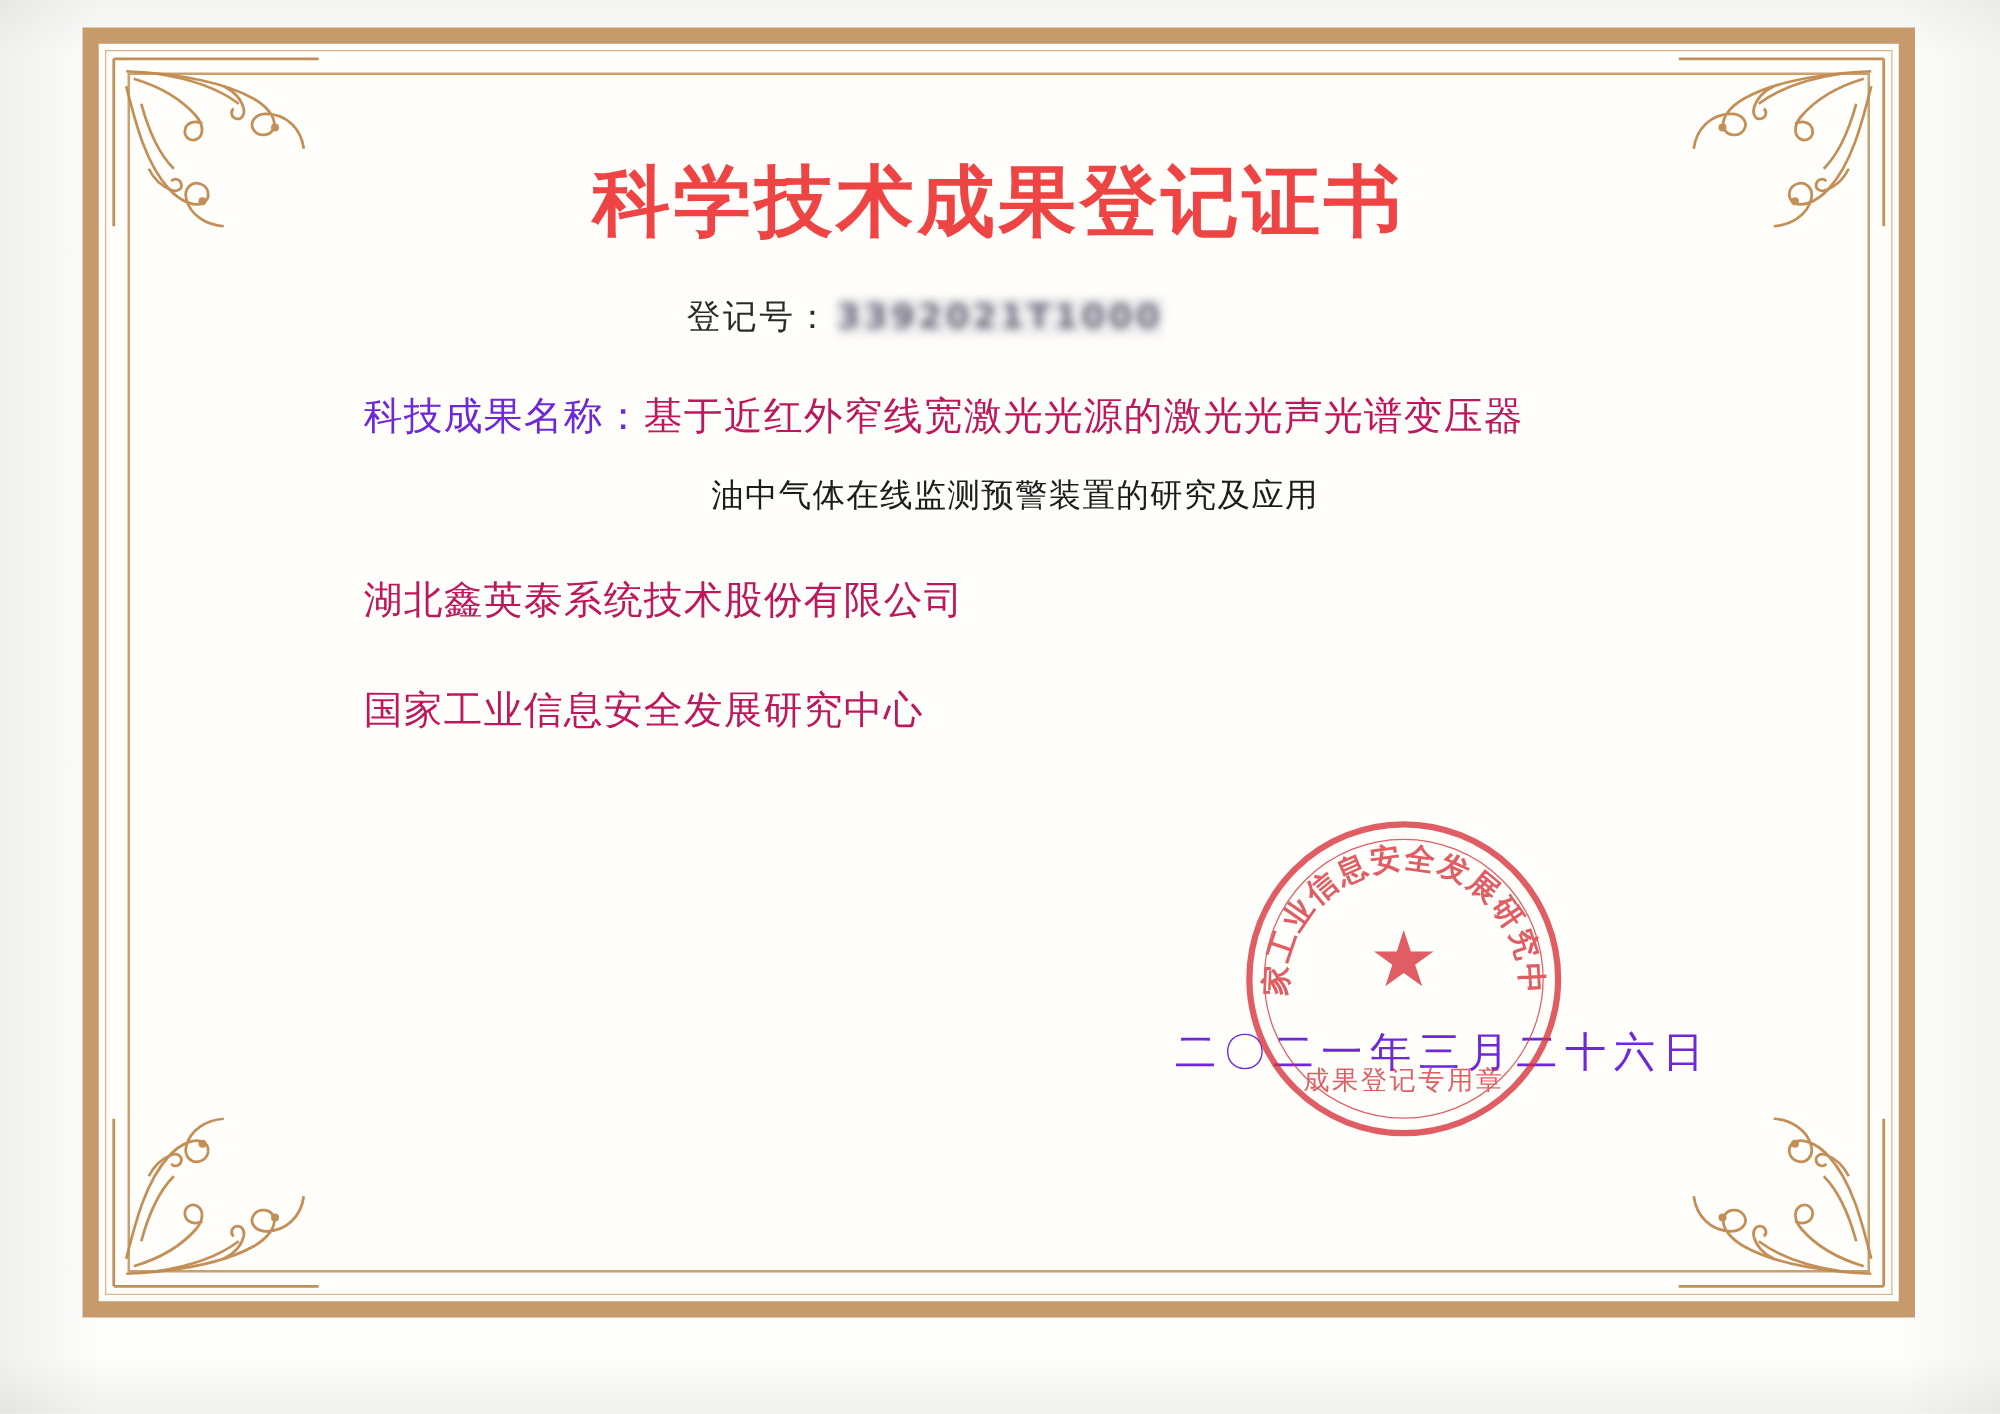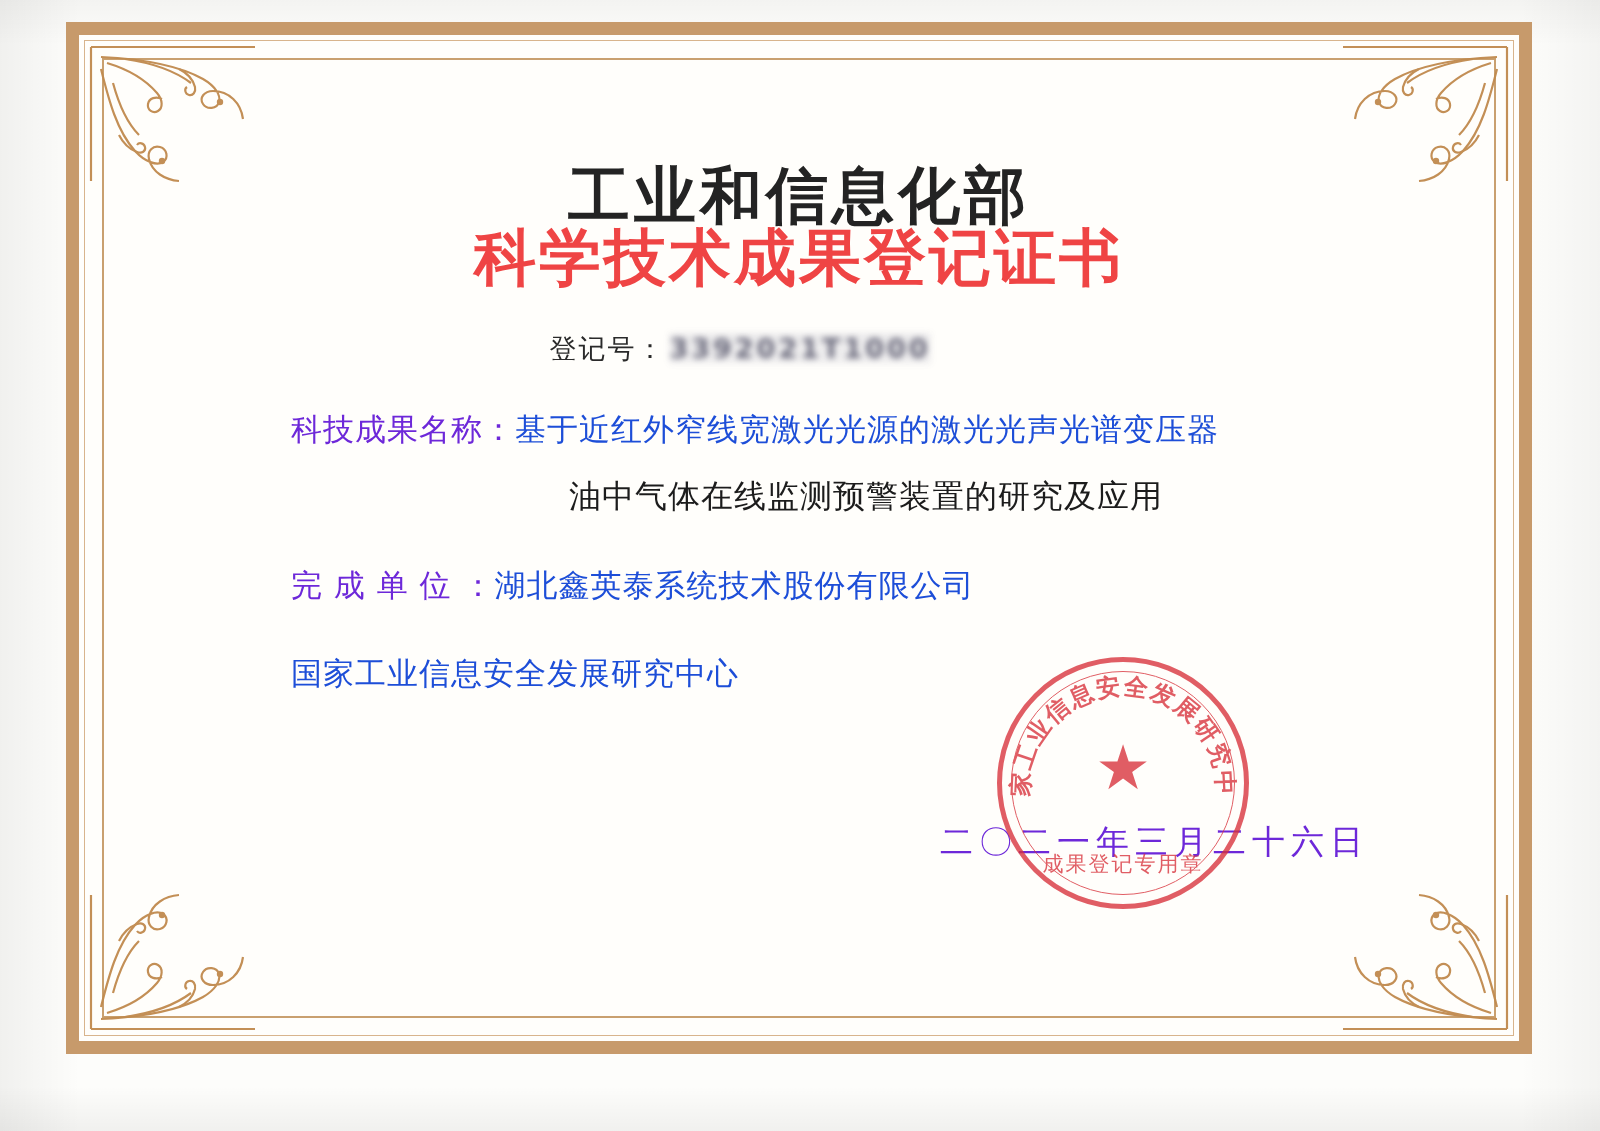--- a/index.html
+++ b/index.html
@@ -137,26 +137,26 @@
     color: #222;
     line-height: 1.35;
     margin-bottom: 46px;
     letter-spacing: 1px;
   }
   .field-label {
     white-space: nowrap;
     color: #6d28d9;
   }
   .field-value {
-    color: #1d4ed8;
+    color: #be185d;
     letter-spacing: 1px;
   }
   .field-cont {
     padding-left: 278px;
-    font-size: 32px;
+    font-size: 26px;
     color: #1c1c1c;
     margin-top: -22px;
     margin-bottom: 46px;
     letter-spacing: 1px;
   }
 
   
   .date-row {
     position: absolute;
     right: 90px;
@@ -283,39 +283,37 @@
           <circle cx="137" cy="63" r="3.2" fill="currentColor" stroke="none"></circle>
           <circle cx="79" cy="122" r="3.2" fill="currentColor" stroke="none"></circle>
           <path d="M96 30 C104 34 110 40 112 48 C113 53 110 57 106 56 C102 55 101 50 104 48"></path>
           <path d="M36 96 C40 104 46 110 54 113 C59 115 63 112 62 108 C61 104 56 103 54 106"></path>
         </g>
       </svg>
     </div>
 
     <div class="content">
 
-      <div class="title-main">工业和信息化部</div>
 
       <div class="title-sub">科学技术成果登记证书</div>
 
       <div class="reg-no-row">
         <span>登记号：</span>
         <span class="reg-no-value">3392021T1000</span>
       </div>
 
       <div class="fields">
 
         <div class="field-row">
           <span class="field-label">科技成果名称：</span>
           <span class="field-value">基于近红外窄线宽激光光源的激光光声光谱变压器</span>
         </div>
         <div class="field-cont">油中气体在线监测预警装置的研究及应用</div>
 
         <div class="field-row">
-          <span class="field-label">完 成 单 位 ：</span>
           <span class="field-value">湖北鑫英泰系统技术股份有限公司</span>
         </div>
 
         <div class="field-row">
           <span class="field-value">国家工业信息安全发展研究中心</span>
         </div>
 
       </div>
 
       <div class="date-row">二〇二一年三月二十六日</div>

